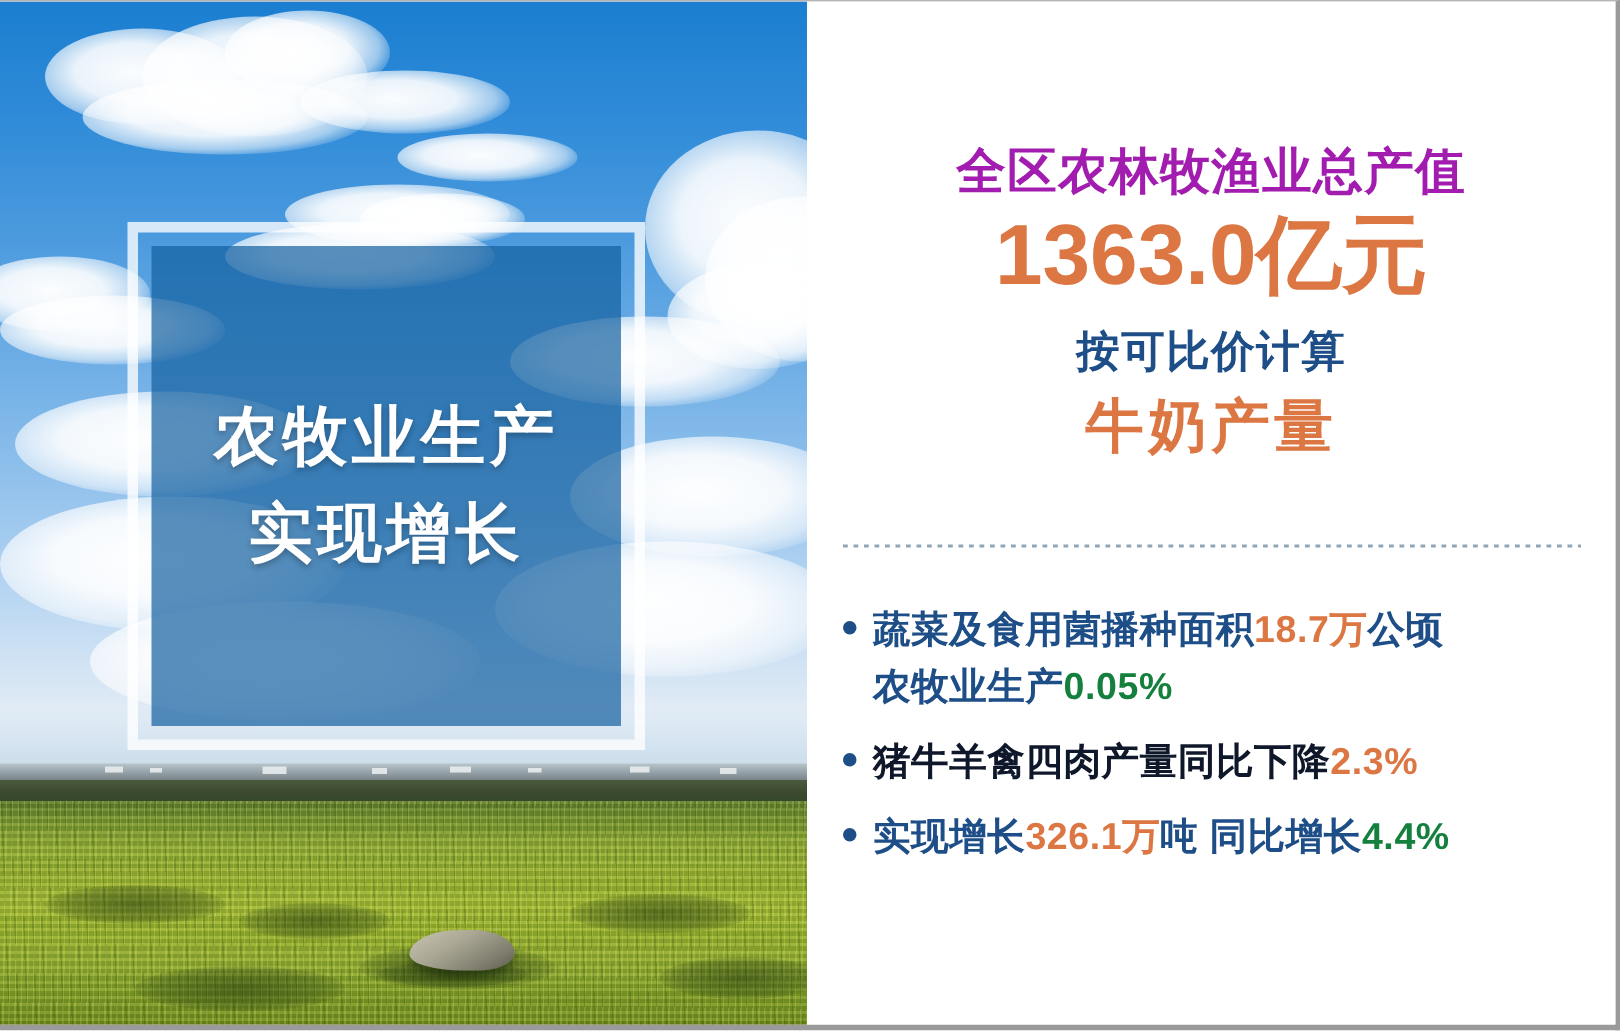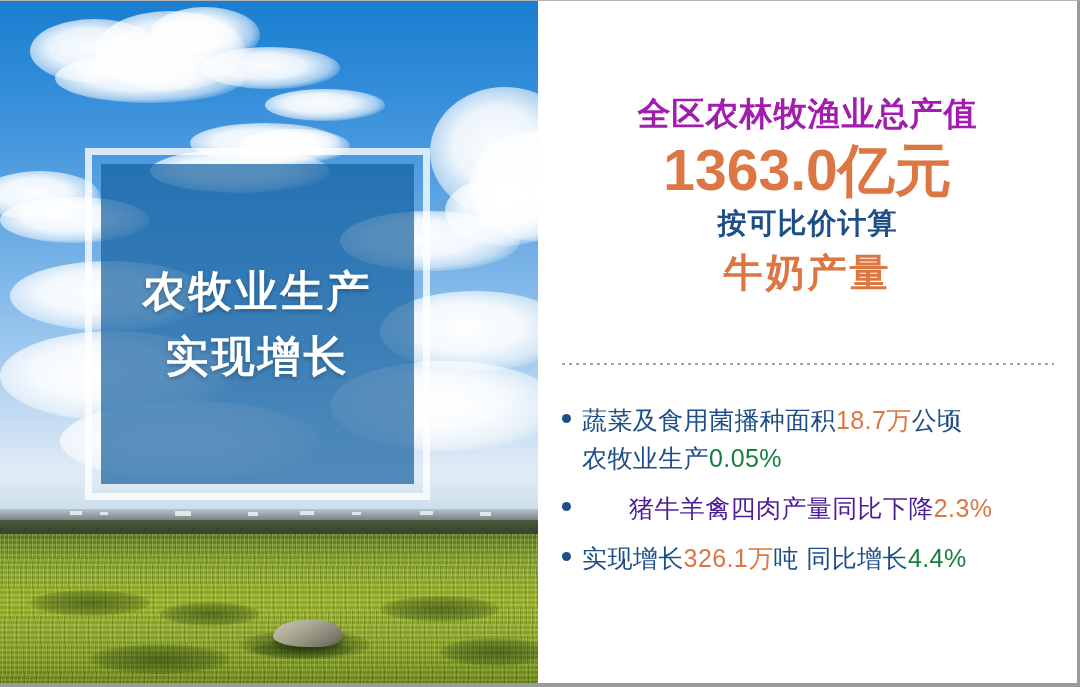--- a/index.html
+++ b/index.html
@@ -239,20 +239,21 @@
     letter-spacing: 0px;
     line-height: 1.2;
     margin-top: 2px;
   }
   .hl-sub {
     font-size: 29px;
     font-weight: bold;
     color: #1e4e87;
     letter-spacing: 1px;
     line-height: 1.3;
+    margin-top: 12px;
   }
   .hl-accent {
     font-size: 39px;
     font-weight: bold;
     color: #dc7744;
     letter-spacing: 3px;
     line-height: 1.3;
     margin-top: 6px;
   }
 
@@ -282,21 +283,21 @@
     flex: 0 0 auto;
     width: 9px;
     height: 9px;
     border-radius: 50%;
     background: #1e4e87;
     margin-top: 13px;
     margin-right: 11px;
   }
   .bullet-text {
     font-size: 25px;
-    font-weight: normal;
+    font-weight: bold;
     color: #1e4e87;
     line-height: 1.52;
     letter-spacing: 0.4px;
   }
 </style>
 </head>
 <body>
 
 <div id="poster">
 
@@ -369,21 +370,21 @@
 
     <div id="divider"></div>
 
     <div id="bullet-list">
       <div class="bullet-row">
         <span class="bullet-dot"></span>
         <span class="bullet-text"><span style="color: rgb(30, 78, 135);">蔬菜及食用菌播种面积</span><span style="color: rgb(220, 119, 68);">18.7万</span><span style="color: rgb(30, 78, 135);">公顷</span><br><span style="color: rgb(30, 78, 135);">农牧业生产</span><span style="color: #15803d;">0.05%</span></span>
       </div>
       <div class="bullet-row">
         <span class="bullet-dot"></span>
-        <span class="bullet-text"><span style="color: #4c1d95; margin-left: 47px;">猪牛羊禽四肉产量同比下降</span><span style="color: rgb(220, 119, 68);">2.3%</span></span>
+        <span class="bullet-text"><span style="color: #0f172a;">猪牛羊禽四肉产量同比下降</span><span style="color: rgb(220, 119, 68);">2.3%</span></span>
       </div>
       <div class="bullet-row">
         <span class="bullet-dot"></span>
         <span class="bullet-text"><span style="color: rgb(30, 78, 135);">实现增长</span><span style="color: rgb(220, 119, 68);">326.1万</span><span style="color: rgb(30, 78, 135);">吨 同比增长</span><span style="color: #15803d;">4.4%</span></span>
       </div>
     </div>
 
   </div>
 </div>
 

